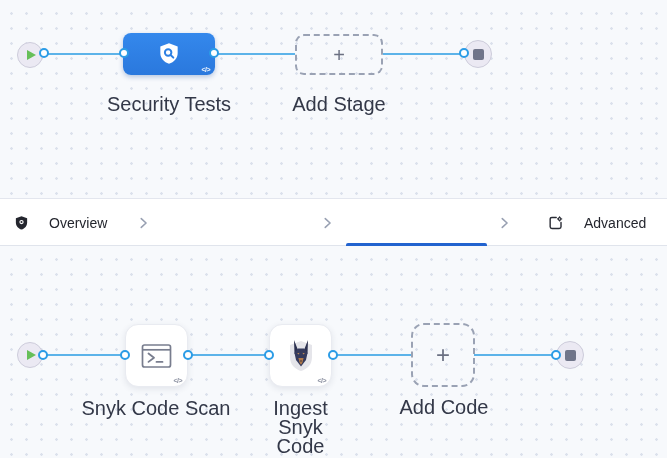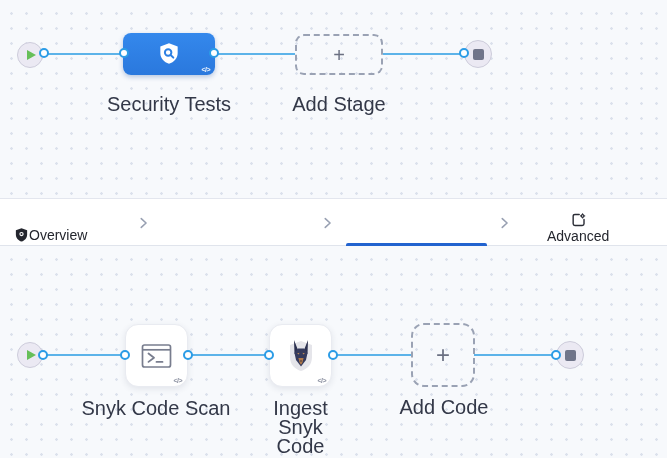--- a/index.html
+++ b/index.html
@@ -46,21 +46,21 @@
   .dashed-box { position:absolute; border:2px dashed #9aa2b4; border-radius:9px;
                 display:flex; align-items:center; justify-content:center; z-index:3; cursor:pointer; }
   .plus { color:#6b7082; font-size:21px; font-weight:300; line-height:1; }
 
   .node-label { position:absolute; font-size:20px; color:#333848; text-align:center;
                 line-height:19px; z-index:2; }
 
   
   .tabbar { position:absolute; top:200px; left:0; width:667px; height:46px; background:#fff;
             border-bottom:1px solid #e0e4ec; z-index:4; }
-  .tab { position:absolute; top:12px; height:100%; display:flex; align-items:center; gap:0;
+  .tab { position:absolute; top:0; height:100%; display:flex; align-items:center; gap:20px;
          font-size:14px; color:#24262e; cursor:pointer; white-space:nowrap; }
   .tab.link { color:#1f66cd; }
   .tab-chevron { position:absolute; top:0; height:100%; display:flex; align-items:center; }
   .tab-underline { position:absolute; left:346px; bottom:-1px; width:141px; height:3px;
                    background:#2263cf; border-radius:2px 2px 0 0; }
 </style>
 </head>
 <body>
 
 <div class="screen">
@@ -124,21 +124,21 @@
         </svg>
     </div>
 
 
     <div class="tab-chevron" style="left:497px;">
       <svg width="14" height="14" viewBox="0 0 16 16" fill="none">
           <path d="M6 3l5.5 5L6 13" stroke="#98a0b2" stroke-width="1.8" stroke-linecap="round" stroke-linejoin="round"></path>
         </svg>
     </div>
 
-    <div class="tab" style="left:547px;flex-direction:column;">
+    <div class="tab" style="left:547px;">
       <svg width="17" height="16" viewBox="0 0 18 18" fill="none" stroke="#2b2d36">
         <path d="M9.8 2.9H5c-1.1 0-2 .9-2 2v8.2c0 1.1.9 2 2 2h8.2c1.1 0 2-.9 2-2V8.5" stroke-width="1.6" stroke-linecap="round"></path>
         <circle cx="13.6" cy="4.4" r="1.5" stroke-width="1.3"></circle>
         <path d="M13.6 1.9v1M13.6 5.9v1M11.1 4.4h1M15.1 4.4h1" stroke-width="1.1" stroke-linecap="round"></path>
       </svg>
       <span>Advanced</span>
     </div>
 
     <div class="tab-underline"></div>
   </div>

